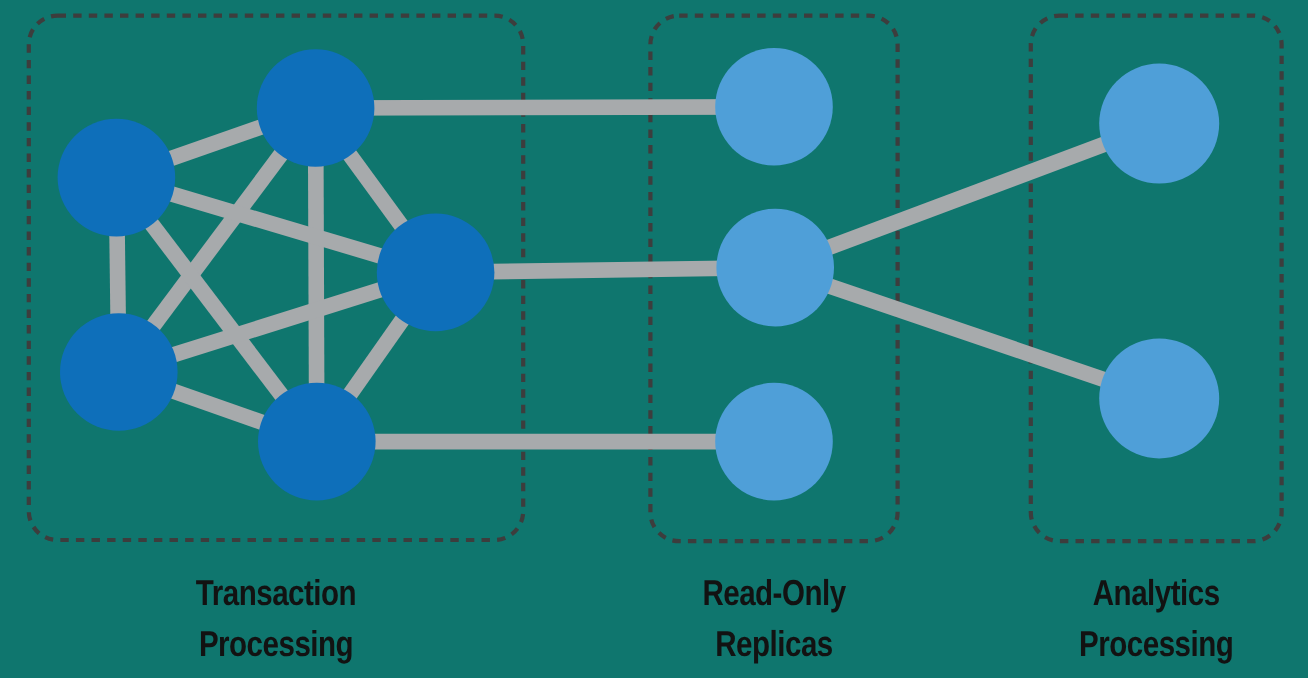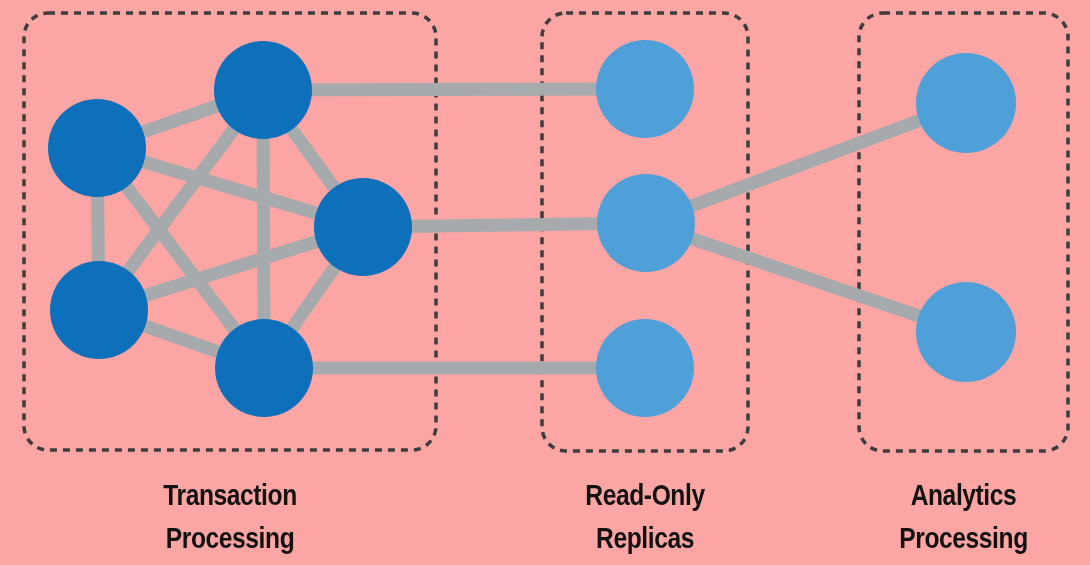--- a/index.html
+++ b/index.html
@@ -5,21 +5,21 @@
   html, body {
     margin: 0;
     padding: 0;
     background: #ffffff;
     font-family: "Liberation Sans", sans-serif;
   }
   #stage {
     position: relative;
     width: 1090px;
     height: 565px;
-    background: #fca5a5;
+    background: #0f766e;
     overflow: hidden;
     text-decoration: underline;
   }
   #diagram-svg {
     position: absolute;
     left: 0;
     top: 0;
   }
   .group-label {
     position: absolute;

